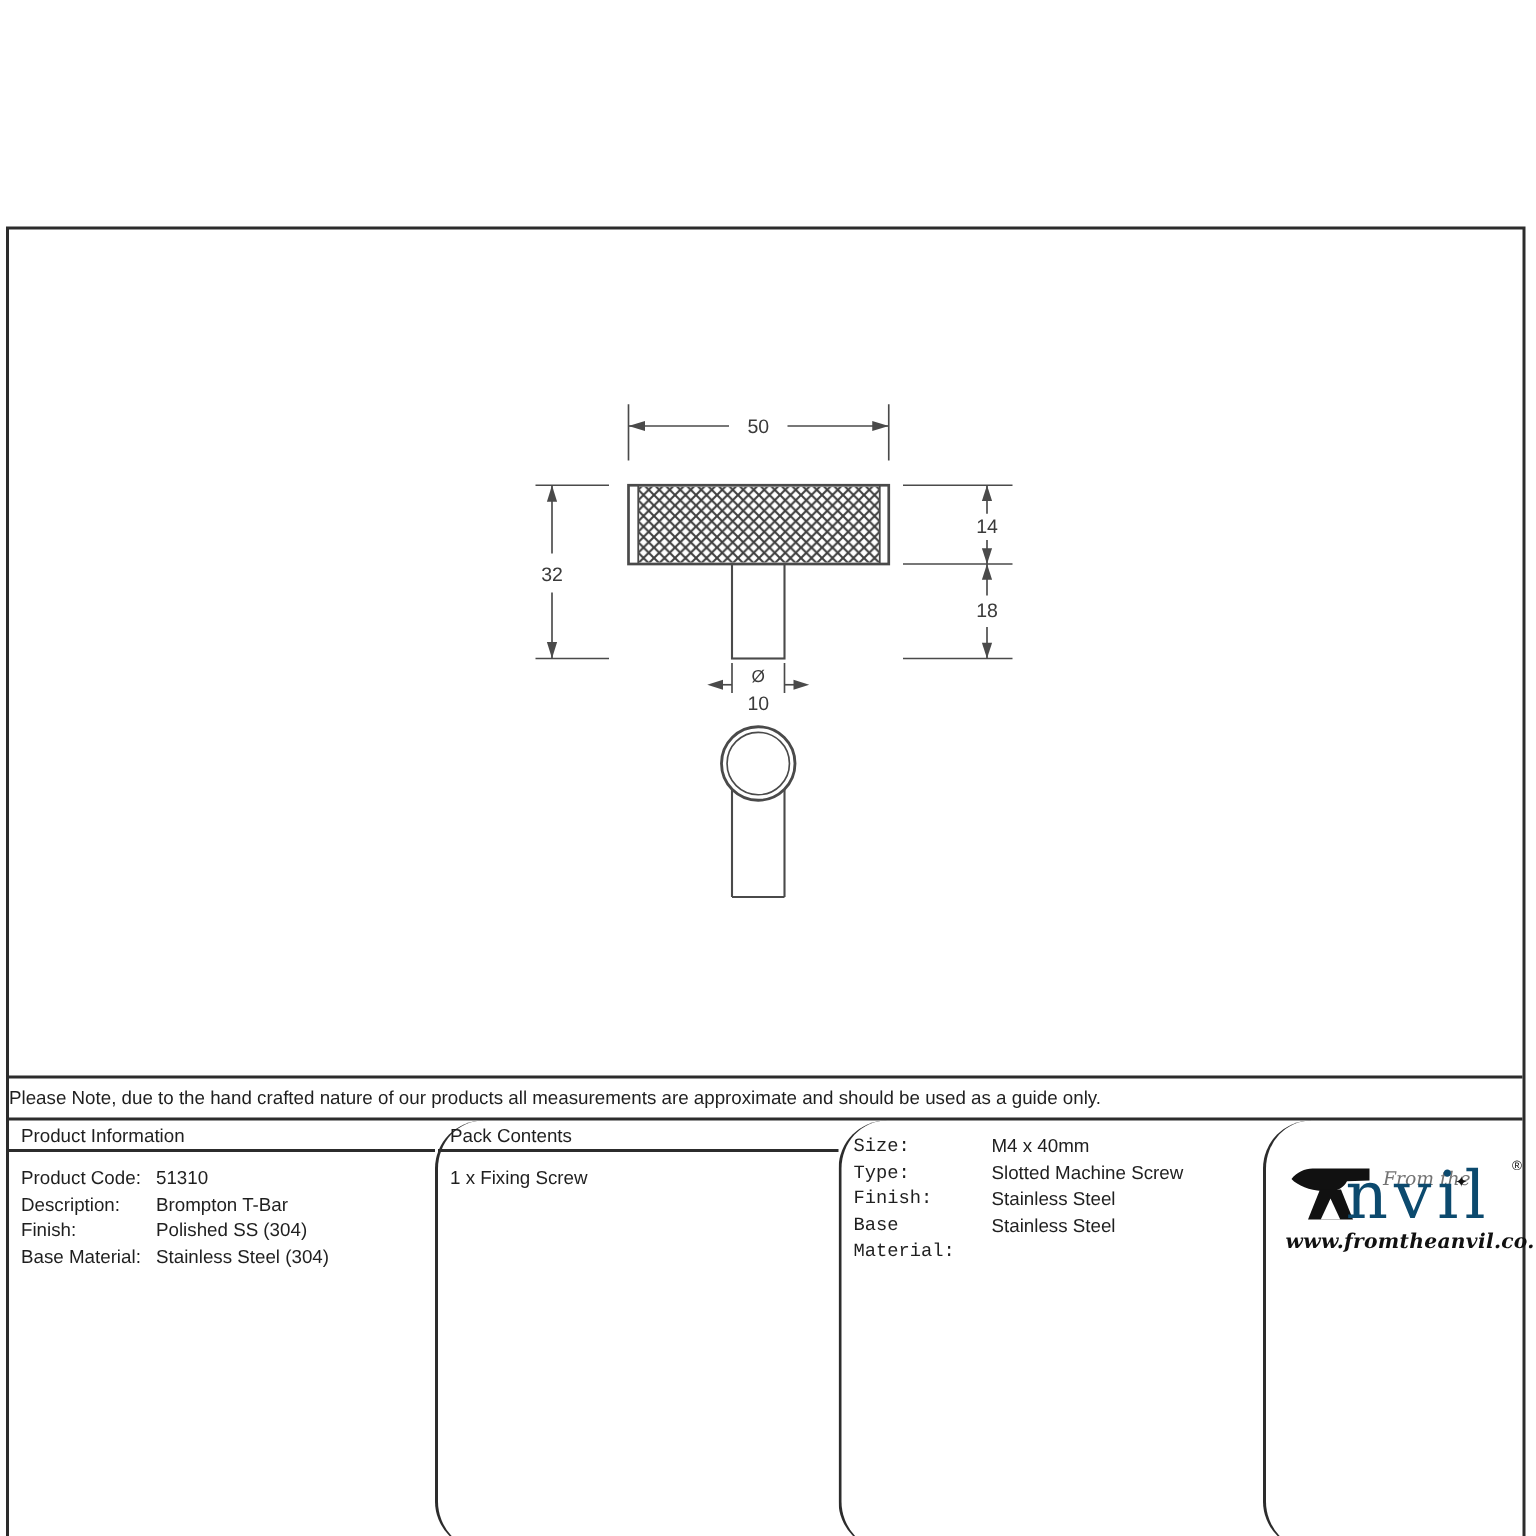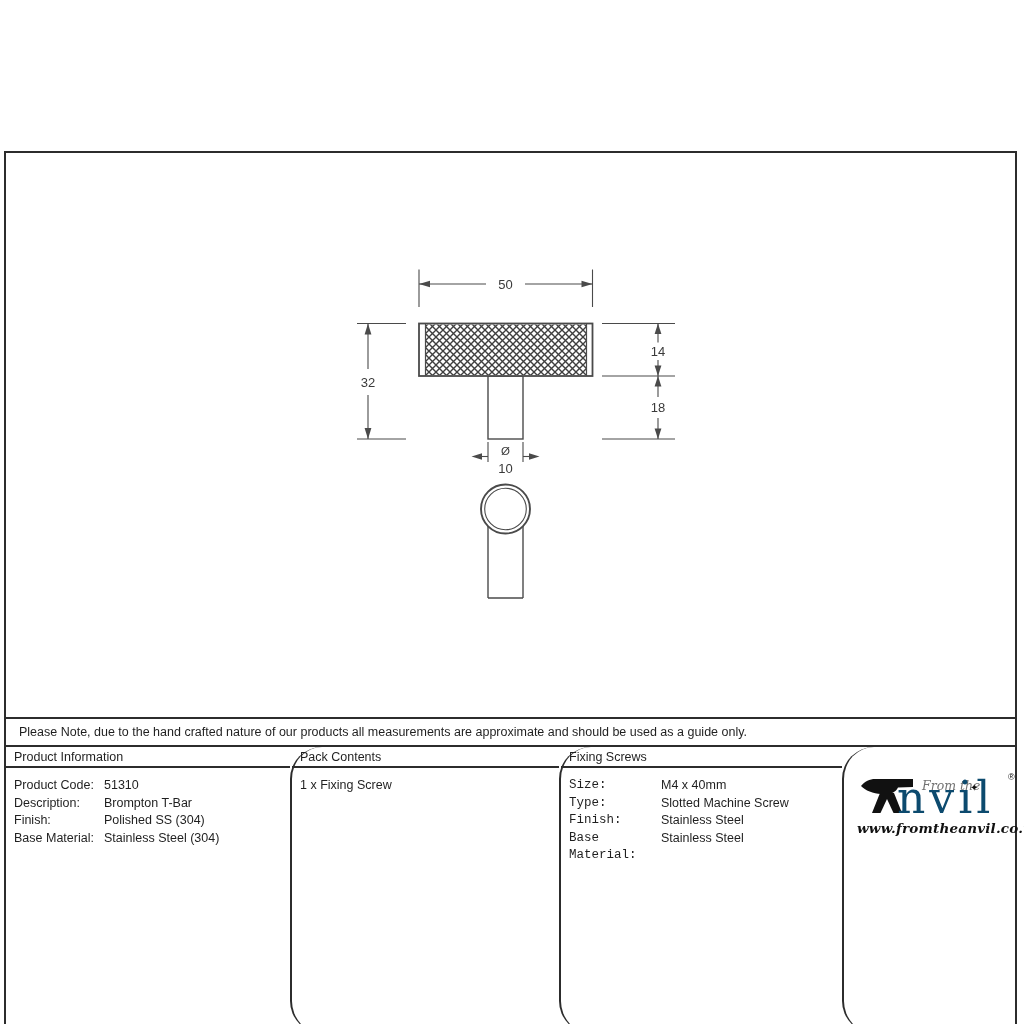--- a/index.html
+++ b/index.html
@@ -10,21 +10,21 @@
   
   .frame { position:absolute; left:4px; top:151px; width:1013px; height:884px; border:2px solid #2c2c2c; background:#fff; }
 
   
   .drawing-svg { position:absolute; left:336px; top:103px; }
   .dim-text { font-family:"Liberation Sans", sans-serif; font-size:13px; fill:#3a3a3a; }
   .dim-text-small { font-family:"Liberation Sans", sans-serif; font-size:11.5px; fill:#3a3a3a; }
 
   
   .note-row { position:absolute; left:0; right:0; top:564px; height:30px; border-top:2px solid #2c2c2c; border-bottom:2px solid #2c2c2c; }
-  .note-row span { display:block; padding-left:13px; line-height:26px; font-size:12.5px; }
+  .note-row span { display:block; padding-left:0; line-height:26px; font-size:12.5px; }
 
   
   .info-table { position:absolute; left:0; right:0; top:594px; bottom:0; }
   .col { position:absolute; top:0; bottom:0;border-radius:32px; }
   .col-1 { left:0; width:284px; }
   .col-2 { left:284px; width:269px; border-left:2px solid #2c2c2c; }
   .col-3 { left:553px; width:283px; border-left:2px solid #2c2c2c; }
   .col-4 { left:836px; right:0; border-left:2px solid #2c2c2c; }
   .col-header { height:21px; border-bottom:2px solid #2c2c2c; padding:3px 0 0 8px; font-size:12.5px; }
   .col-body { padding:9px 8px 0 8px; font-size:12.5px; }
@@ -147,21 +147,20 @@
       </div>
 
       <div class="col col-2">
         <div class="col-header">Pack Contents</div>
         <div class="col-body">
           <div class="pc-line">1 x Fixing Screw</div>
         </div>
       </div>
 
       <div class="col col-3">
-        <div class="col-header">Fixing Screws</div>
         <div class="col-body">
           <div class="kv">
             <span class="k">Size:</span>
             <span class="v">M4 x 40mm</span>
           </div>
           <div class="kv">
             <span class="k">Type:</span>
             <span class="v">Slotted Machine Screw</span>
           </div>
           <div class="kv">

